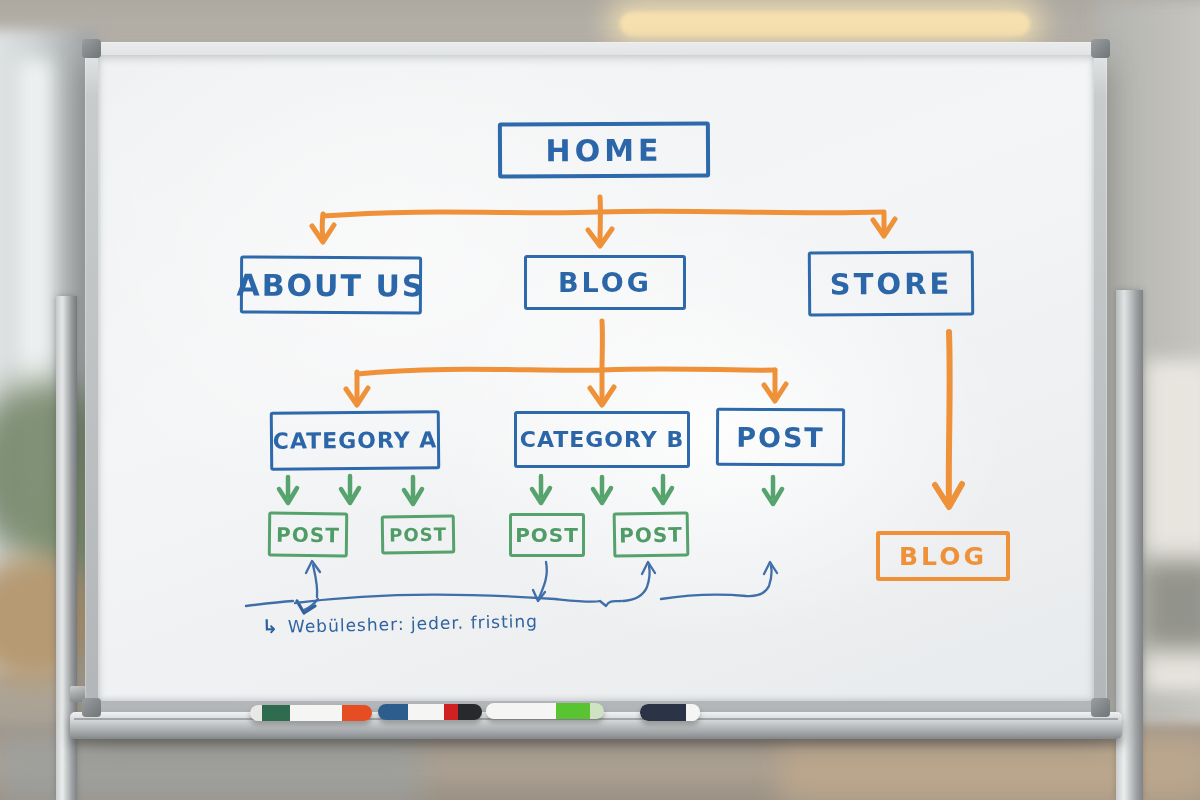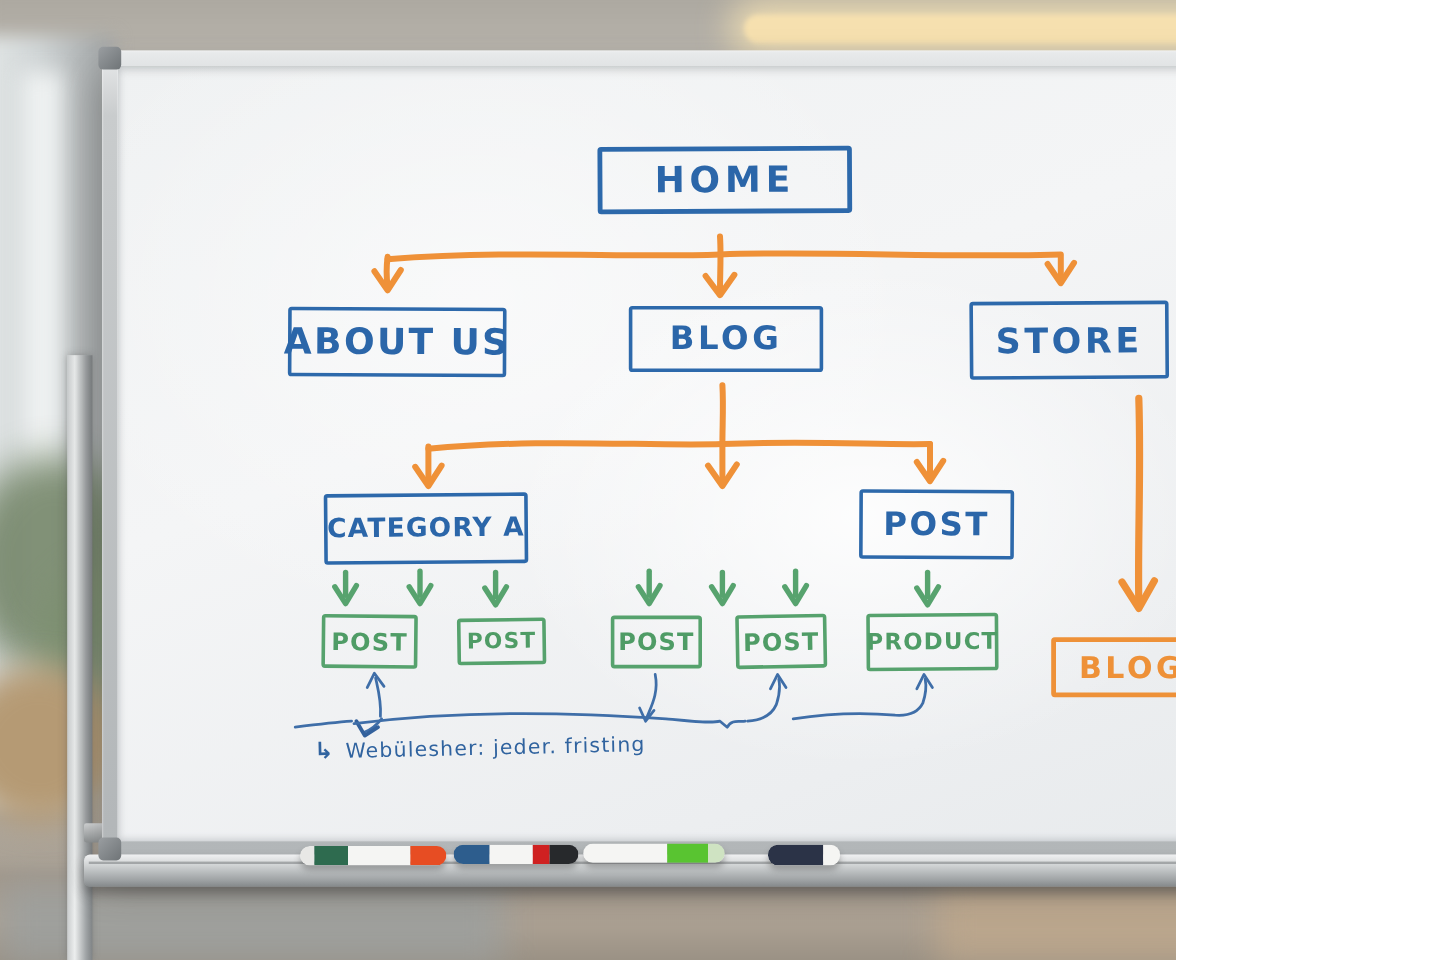--- a/index.html
+++ b/index.html
@@ -1,19 +1,19 @@
 <!DOCTYPE html>
 <html><head>
 <meta charset="utf-8">
 <style>
   * { box-sizing: border-box; margin: 0; padding: 0; }
   html,body { width:1200px; height:800px; }
   body { font-family:"DejaVu Sans", sans-serif; overflow:hidden; }
 
-  .scene { position:relative; width:980px; height:800px; overflow:hidden;
+  .scene { position:relative; width:1200px; height:800px; overflow:hidden;
     background:linear-gradient(180deg,#b3afa8 0%,#c7c7c3 18%,#c3c5c3 55%,#b4aea4 78%,#a29788 100%); }
 
   
   .bg { position:absolute; pointer-events:none; }
   .bg-ceiling { left:-20px; top:-20px; width:1240px; height:90px;
     background:linear-gradient(180deg,#a8a49c,#bdb9b1); filter:blur(9px); }
   .bg-light { left:620px; top:12px; width:410px; height:24px; border-radius:12px;
     background:#f6e0af; box-shadow:0 0 28px 12px rgba(250,230,180,.8); filter:blur(2px); }
   .bg-left-window { left:-15px; top:30px; width:110px; height:640px;
     background:linear-gradient(90deg,#e3e7e7 0%,#cfd4d5 45%,#aeb2b3 80%,#9fa3a4 100%); filter:blur(7px); }
@@ -207,26 +207,26 @@
       <path class="stroke-b" d="M661,599 C700,593 725,594 746,596 C760,597 766,592 769,586 C772,577 772,571 771,566"></path>
       <path class="stroke-b" d="M764,574 L770,562 L777,573"></path>
     </g>
   </svg>
 
   <div class="node blue n-home">HOME</div>
   <div class="node blue n-about">ABOUT US</div>
   <div class="node blue n-blog">BLOG</div>
   <div class="node blue n-store">STORE</div>
   <div class="node blue n-cata">CATEGORY A</div>
+  <div class="node blue n-catb">CATEGORY B</div>
   <div class="node blue n-postp">POST</div>
   <div class="node green n-pa1">POST</div>
   <div class="node green n-pa2">POST</div>
   <div class="node green n-pb1">POST</div>
   <div class="node green n-pb2">POST</div>
-  <div class="node green n-prod">PRODUCT</div>
   <div class="node orange n-blog2">BLOG</div>
 
   <div class="note">
     <span class="pfx">↳</span>
     <span>Webülesher: jeder. fristing</span>
   </div>
 
   <div class="tray"></div>
   <div class="tray-line"></div>
 

